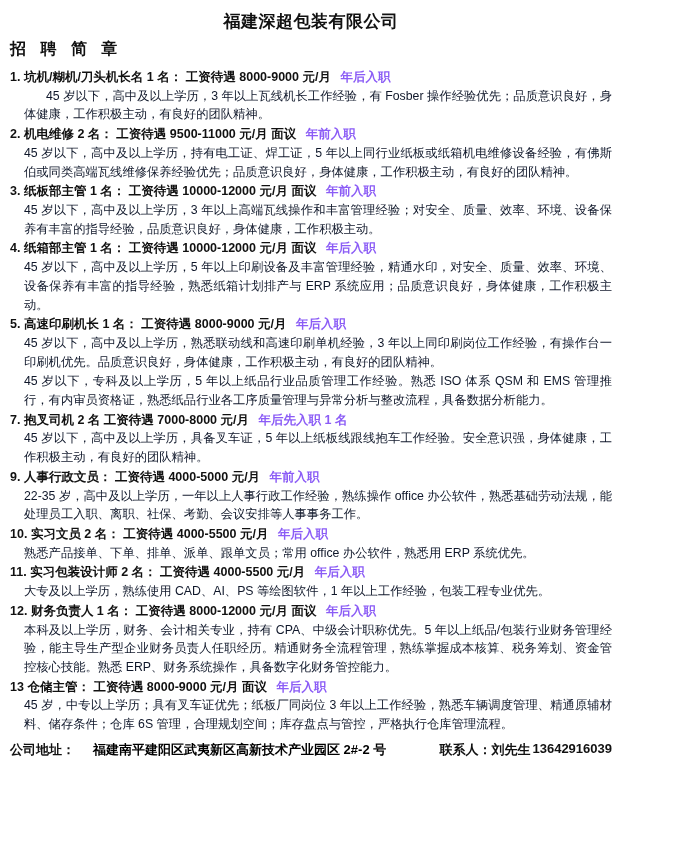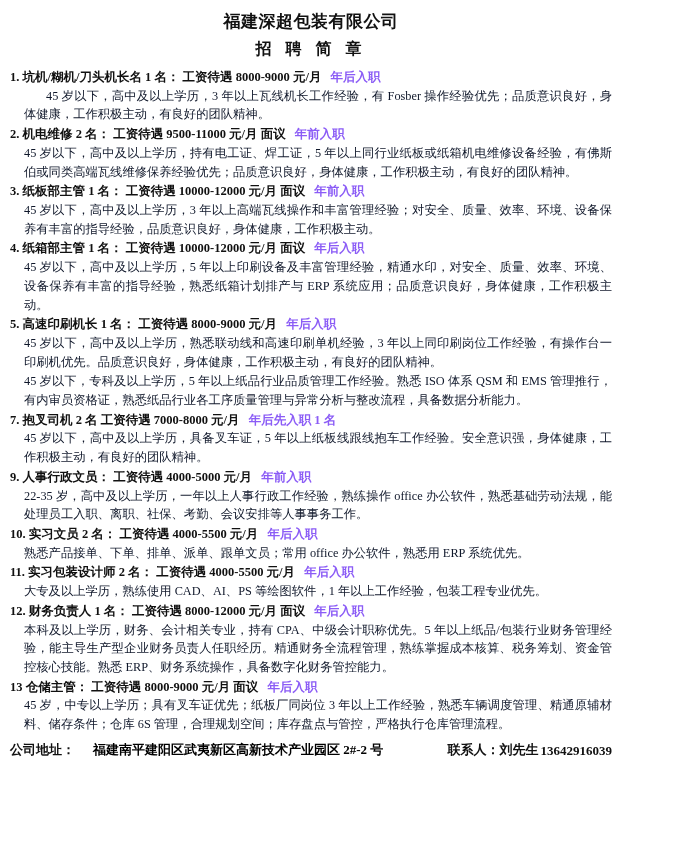--- a/index.html
+++ b/index.html
@@ -13,32 +13,31 @@
     font-family: "Liberation Sans", sans-serif;
     color: #1a1a1a;
     -webkit-font-smoothing: none;
   }
   .page {
     width: 622px;
     min-height: 864px;
     box-sizing: border-box;
     padding: 6px 10px 12px 10px;
     position: relative;
-    font-family: Liberation Serif, serif;
   }
   .company-title {
     text-align: center;
     font-size: 17px;
     font-weight: bold;
     color: #111;
     letter-spacing: 0.5px;
     margin: 4px 0 6px 0;
   }
   .doc-title {
-    text-align: center;
+    text-align: left;
     font-size: 16px;
     font-weight: bold;
     color: #111;
     letter-spacing: 5px;
     margin: 0 0 8px 0;
   }
   .job {
     margin: 0 0 1px 0;
   }
   .job-head {
@@ -71,21 +70,21 @@
     text-align: justify;
     padding-left: 14px;
   }
   .job-body .indent {
     display: inline-block;
     width: 22px;
   }
   .footer {
     margin-top: 7px;
     display: flex;
-    align-items: flex-end;
+    align-items: flex-start;
     font-size: 13px;
     font-weight: bold;
     color: #111;
   }
   .footer .addr-label { white-space: nowrap; }
   .footer .addr-val {
     color: #000000;
     margin-left: 18px;
     white-space: nowrap;
   }

